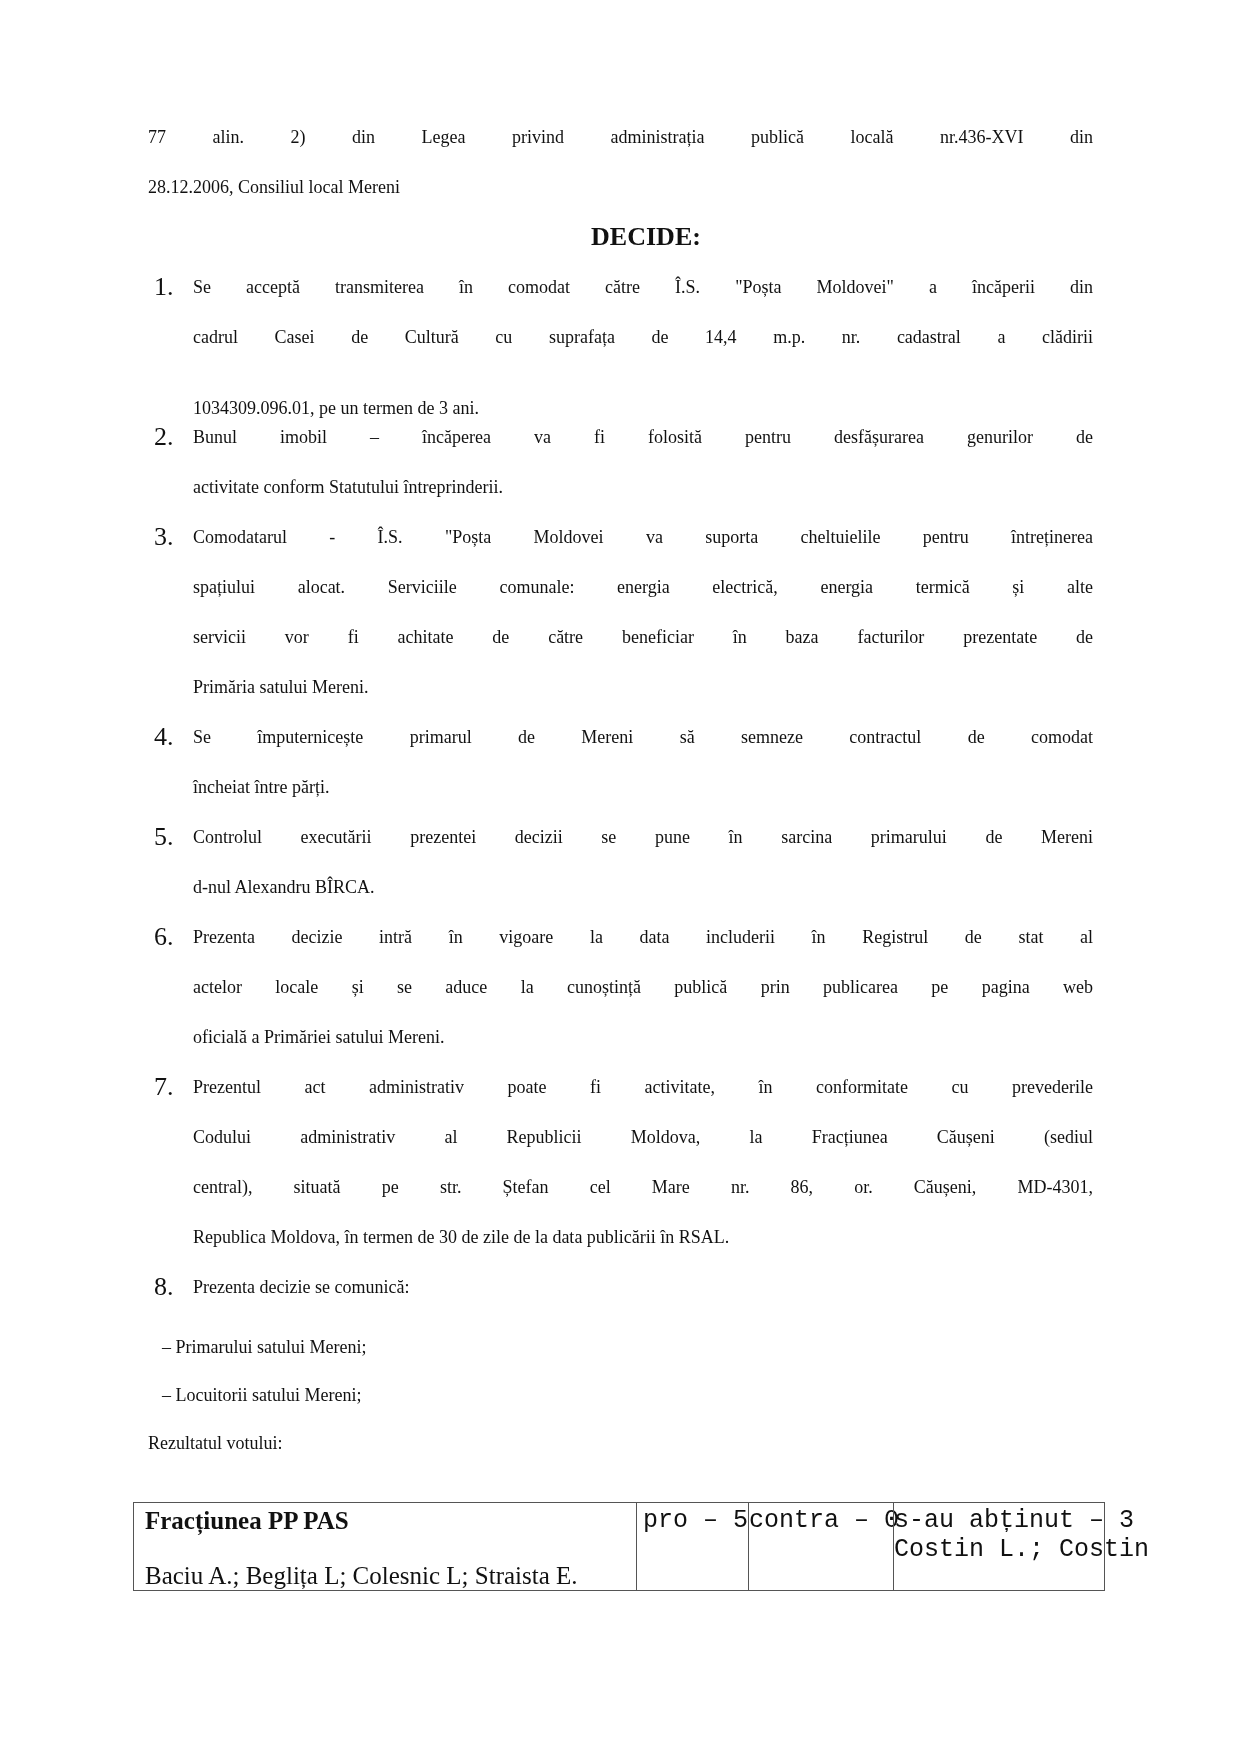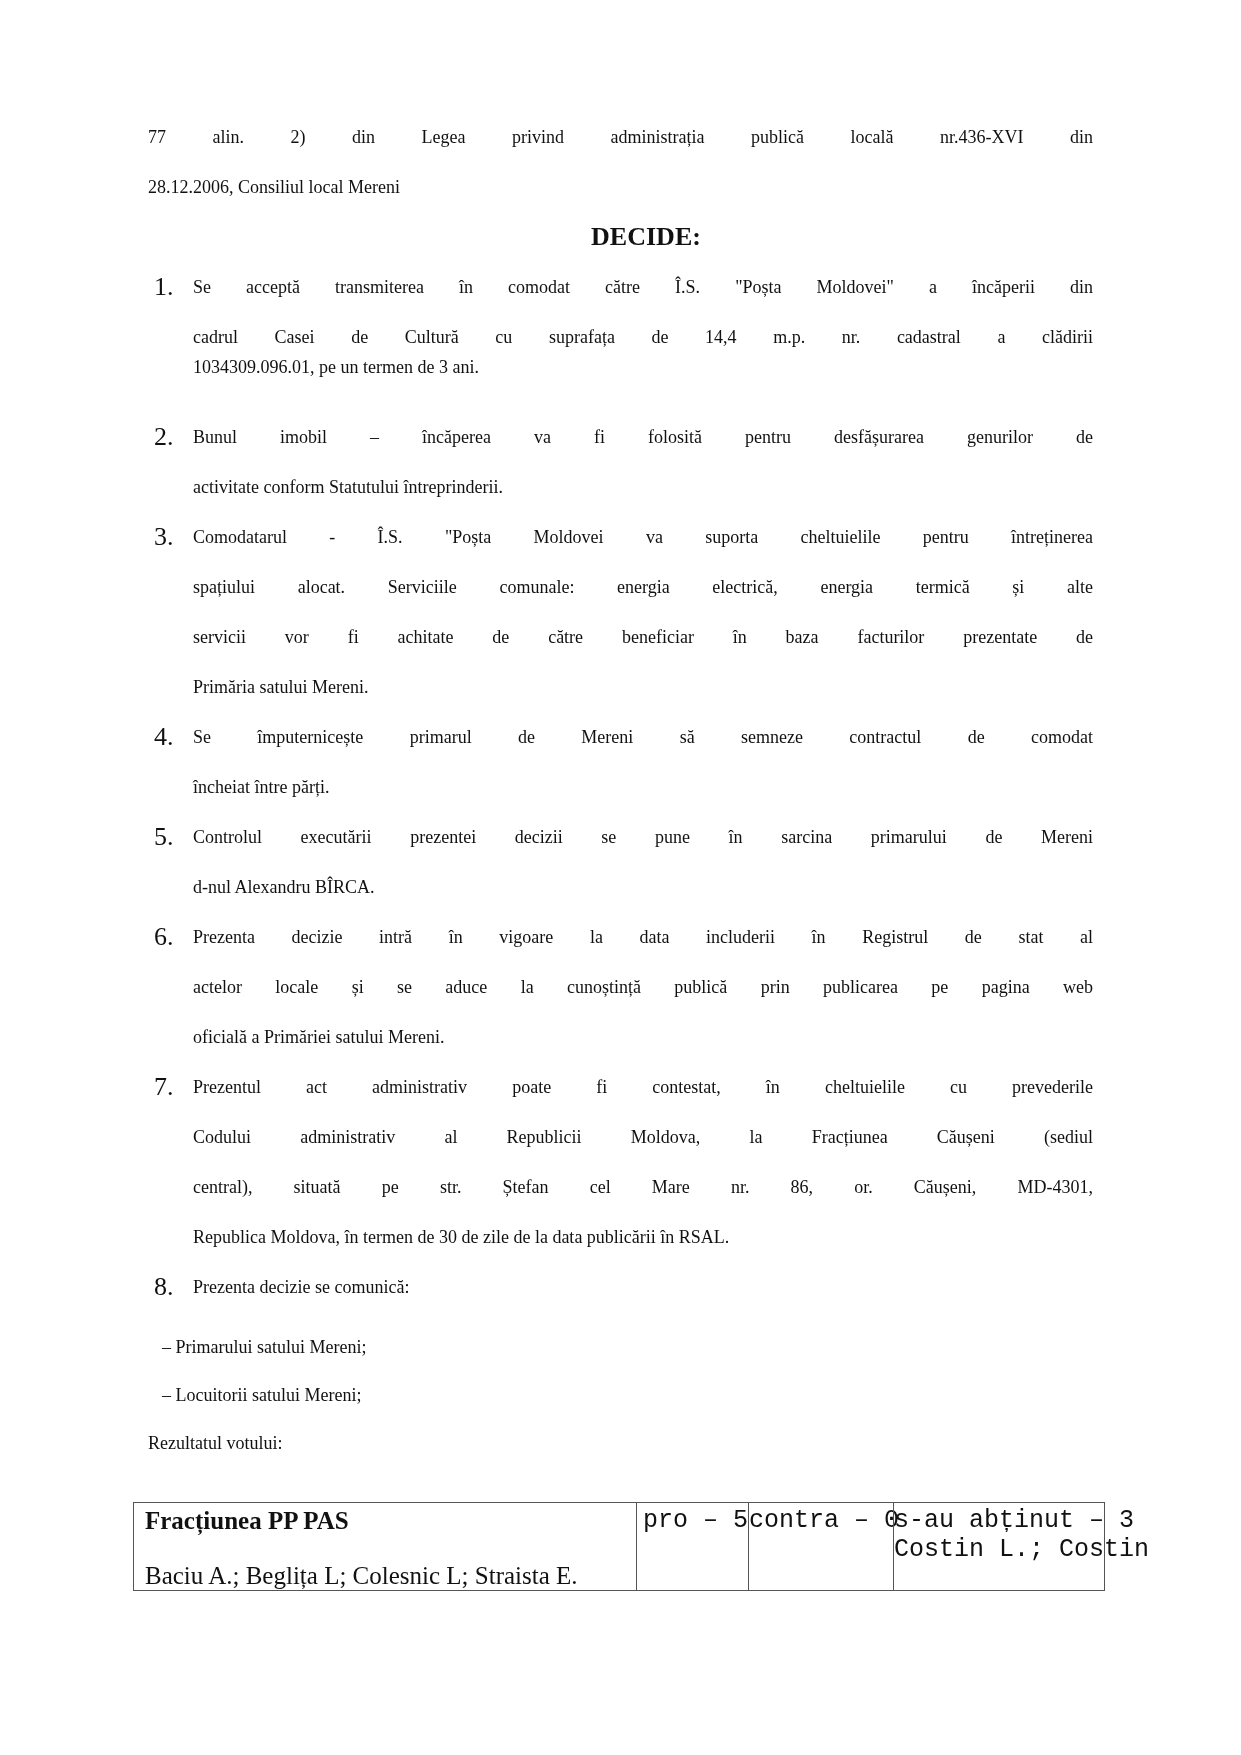--- a/index.html
+++ b/index.html
@@ -117,21 +117,21 @@
 <div class="page">
 
   <div class="text-line intro-line justified" style="top:122px;">77 alin. 2) din Legea privind administrația publică locală nr.436-XVI din</div>
   <div class="text-line intro-line" style="top:172px;">28.12.2006, Consiliul local Mereni</div>
 
   <div class="decide-heading">DECIDE:</div>
 
   <div class="list-number" style="top:272px;">1.</div>
   <div class="text-line list-line justified" style="top:272px;">Se acceptă transmiterea în comodat către Î.S. "Poșta Moldovei" a încăperii din</div>
   <div class="text-line list-line justified" style="top:322px;">cadrul Casei de Cultură cu suprafața de 14,4 m.p. nr. cadastral a clădirii</div>
-  <div class="text-line list-line" style="top:352px;">1034309.096.01, pe un termen de 3 ani.</div>
+  <div class="text-line list-line" style="top:393px;">1034309.096.01, pe un termen de 3 ani.</div>
 
   <div class="list-number" style="top:422px;">2.</div>
   <div class="text-line list-line justified" style="top:422px;">Bunul imobil – încăperea va fi folosită pentru desfășurarea genurilor de</div>
   <div class="text-line list-line" style="top:472px;">activitate conform Statutului întreprinderii.</div>
 
   <div class="list-number" style="top:522px;">3.</div>
   <div class="text-line list-line justified" style="top:522px;">Comodatarul - Î.S. "Poșta Moldovei va suporta cheltuielile pentru întreținerea</div>
   <div class="text-line list-line justified" style="top:572px;">spațiului alocat. Serviciile comunale: energia electrică, energia termică și alte</div>
   <div class="text-line list-line justified" style="top:622px;">servicii vor fi achitate de către beneficiar în baza facturilor prezentate de</div>
   <div class="text-line list-line" style="top:672px;">Primăria satului Mereni.</div>
@@ -143,21 +143,21 @@
   <div class="list-number" style="top:822px;">5.</div>
   <div class="text-line list-line justified" style="top:822px;">Controlul executării prezentei decizii se pune în sarcina primarului de Mereni</div>
   <div class="text-line list-line" style="top:872px;">d-nul Alexandru BÎRCA.</div>
 
   <div class="list-number" style="top:922px;">6.</div>
   <div class="text-line list-line justified" style="top:922px;">Prezenta decizie intră în vigoare la data includerii în Registrul de stat al</div>
   <div class="text-line list-line justified" style="top:972px;">actelor locale și se aduce la cunoștință publică prin publicarea pe pagina web</div>
   <div class="text-line list-line" style="top:1022px;">oficială a Primăriei satului Mereni.</div>
 
   <div class="list-number" style="top:1072px;">7.</div>
-  <div class="text-line list-line justified" style="top:1072px;">Prezentul act administrativ poate fi contestat, în cheltuielile cu prevederile</div>
+  <div class="text-line list-line justified" style="top:1072px;">Prezentul act administrativ poate fi activitate, în conformitate cu prevederile</div>
   <div class="text-line list-line justified" style="top:1122px;">Codului administrativ al Republicii Moldova, la Fracțiunea Căușeni (sediul</div>
   <div class="text-line list-line justified" style="top:1172px;">central), situată pe str. Ștefan cel Mare nr. 86, or. Căușeni, MD-4301,</div>
   <div class="text-line list-line" style="top:1222px;">Republica Moldova, în termen de 30 de zile de la data publicării în RSAL.</div>
 
   <div class="list-number" style="top:1272px;">8.</div>
   <div class="text-line list-line" style="top:1272px;">Prezenta decizie se comunică:</div>
 
   <div class="text-line dash-line" style="top:1332px;">– Primarului satului Mereni;</div>
   <div class="text-line dash-line" style="top:1380px;">– Locuitorii satului Mereni;</div>
 

